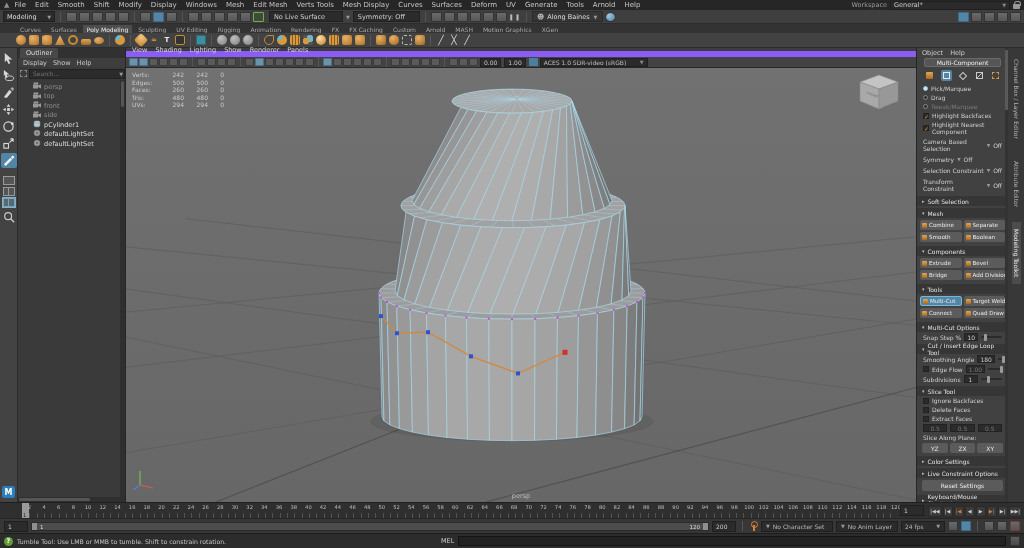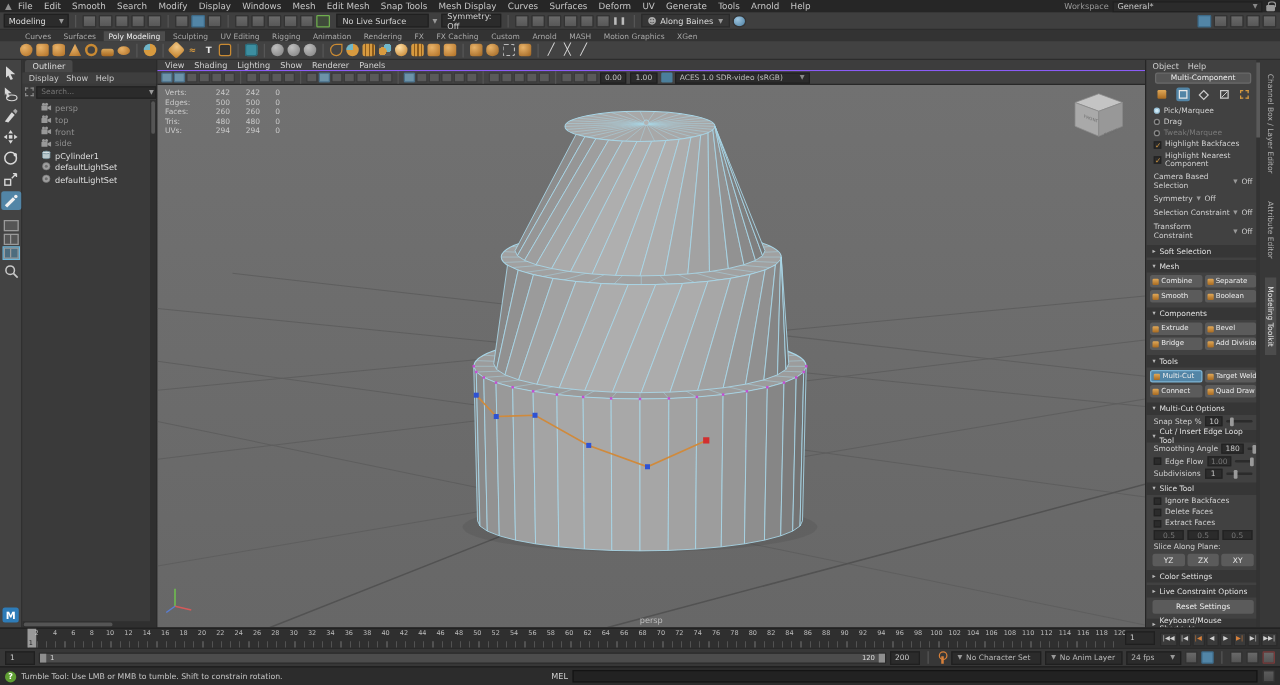--- a/index.html
+++ b/index.html
@@ -96,21 +96,21 @@
   #ol-list{flex:1;position:relative;padding-top:2px;overflow:hidden;}
   .ol-row{height:9.5px;display:flex;align-items:center;gap:3px;padding-left:15px;font-size:6.5px;color:#dedede;white-space:nowrap;}
   .ol-row.muted{color:#8d8d8d;}
   .ol-vscroll{position:absolute;right:0;top:0;bottom:0;width:5px;background:#2f2f2f;}
   .ol-vscroll i{position:absolute;top:1px;left:1px;right:1px;height:26px;background:#555;border-radius:2px;}
   .ol-hscroll{position:absolute;left:0;right:5px;bottom:0;height:5px;background:#2f2f2f;}
   .ol-hscroll i{position:absolute;left:1px;top:1px;bottom:1px;width:70%;background:#555;border-radius:2px;}
 
   
   #viewport{flex:1;display:flex;flex-direction:column;min-width:0;}
-  #vp-menus{height:9px;background:#3d3d3d;display:flex;gap:8px;padding:0 6px;align-items:center;font-size:6.5px;color:#d2d2d2;border-bottom:1px solid #8b5cf6;flex:0 0 auto;}
+  #vp-menus{height:9px;background:#3d3d3d;display:flex;gap:8px;padding:0 6px;align-items:center;font-size:6.5px;color:#d2d2d2;border-bottom:6px solid #8b5cf6;flex:0 0 auto;}
   #vp-toolbar{height:11px;background:#434343;display:flex;align-items:center;gap:1px;padding:0 3px;border-bottom:1px solid #282828;flex:0 0 auto;}
   .vpi{width:9px;height:8px;background:#5a5a5a;border:1px solid #3a3a3a;border-radius:1px;flex:0 0 auto;}
   .vpi.active{background:#6d93a8;border-color:#49708a;}
   .vp-num{background:#2b2b2b;border:1px solid #202020;color:#c5c5c5;font-size:6px;height:9px;display:flex;align-items:center;padding:0 3px;margin:0 1px;}
   .vp-cs-icon{width:9px;height:8px;background:#4b7f9c;border-radius:1px;margin:0 1px;}
   .vp-cs{background:#2b2b2b;border:1px solid #202020;color:#bdbdbd;font-size:6px;height:9px;display:flex;align-items:center;gap:4px;padding:0 3px;width:108px;}
   .vp-cs .arr{margin-left:auto;font-size:5px;color:#888;}
   #vp-canvas{flex:1;position:relative;overflow:hidden;background:linear-gradient(#717171,#676767);}
   #scene{position:absolute;inset:0;width:100%;height:100%;}
   #hud{position:absolute;top:3px;left:6px;font-size:6px;color:#c9c9c9;line-height:7.6px;}
@@ -201,27 +201,27 @@
 <body>
 
 <div id="app">
 
   <div id="menubar">
     <span class="logo">▲</span>
     <div id="menubar-items">
         <span class="menu-item">File</span>
         <span class="menu-item">Edit</span>
         <span class="menu-item">Smooth</span>
-        <span class="menu-item">Search</span>
+        <span class="menu-item">Shift</span>
         <span class="menu-item">Modify</span>
         <span class="menu-item">Display</span>
         <span class="menu-item">Windows</span>
         <span class="menu-item">Mesh</span>
         <span class="menu-item">Edit Mesh</span>
-        <span class="menu-item">Snap Tools</span>
+        <span class="menu-item">Verts Tools</span>
         <span class="menu-item">Mesh Display</span>
         <span class="menu-item">Curves</span>
         <span class="menu-item">Surfaces</span>
         <span class="menu-item">Deform</span>
         <span class="menu-item">UV</span>
         <span class="menu-item">Generate</span>
         <span class="menu-item">Tools</span>
         <span class="menu-item">Arnold</span>
         <span class="menu-item">Help</span>
       </div>
@@ -258,21 +258,21 @@
     <div class="r" style="gap:2px">
         <div class="sl-icon"></div>
         <div class="sl-icon"></div>
         <div class="sl-icon"></div>
         <div class="sl-icon"></div>
         <div class="sl-icon"></div>
         <div class="sl-icon green"></div>
       </div>
     <div class="field" style="width:74px;margin-left:3px">No Live Surface</div>
     <span class="dd-arr">▼</span>
-    <div class="field" style="width:48px">Symmetry: Off</div>
+    <div class="field" style="width:67px">Symmetry: Off</div>
     <div class="vsep"></div>
     <div class="r" style="gap:2px">
         <div class="sl-icon"></div>
         <div class="sl-icon"></div>
         <div class="sl-icon"></div>
         <div class="sl-icon"></div>
         <div class="sl-icon"></div>
         <div class="sl-icon"></div>
       </div>
     <span class="pause">❚❚</span>

